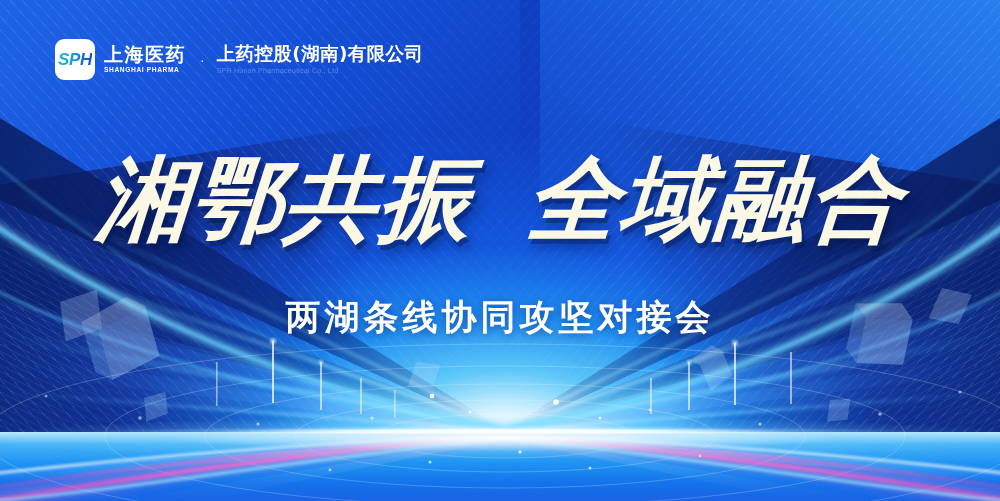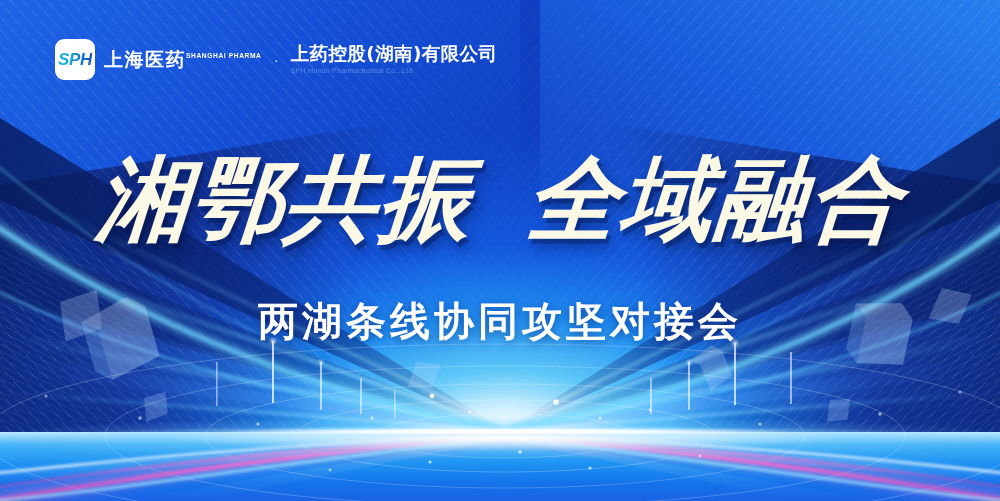--- a/index.html
+++ b/index.html
@@ -60,21 +60,21 @@
   
   .lyr{position:absolute;inset:0;width:1000px;height:501px;}
 
   
   .logo-row{position:absolute;left:55px;top:39px;display:flex;align-items:center;gap:9px;}
   .logo-mark{width:40px;height:41px;border-radius:9px;background:#ffffff;
     display:flex;align-items:center;justify-content:center;flex:0 0 auto;}
   .logo-sph{font-size:17px;font-weight:700;letter-spacing:-.3px;font-style:italic;
     background:linear-gradient(90deg,#12b6d8 0%,#19a8d8 35%,#1668d8 75%,#0f54cf 100%);
     -webkit-background-clip:text;background-clip:text;color:transparent;}
-  .logo-cn{display:flex;flex-direction:row;justify-content:flex-end;line-height:1;}
+  .logo-cn{display:flex;flex-direction:column;justify-content:flex-end;line-height:1;}
   .logo-cn-main{font-size:19px;font-weight:700;color:#ffffff;letter-spacing:1.5px;
     font-family:"DejaVu Sans","Liberation Sans",sans-serif;}
   .logo-cn-sub{font-size:6.5px;font-weight:700;color:#ffffff;letter-spacing:.6px;margin-top:3px;
     transform:scaleX(1.02);transform-origin:left;}
   .logo-dot{color:#ffffff;font-size:14px;margin:0 3px 0 5px;align-self:center;opacity:.95;}
   .logo-co{display:flex;flex-direction:column;justify-content:center;line-height:1;}
   .logo-co-main{font-size:18.5px;font-weight:700;color:#ffffff;letter-spacing:.4px;
     font-family:"DejaVu Sans","Liberation Sans",sans-serif;}
   .logo-co-sub{font-size:7px;color:rgba(190,215,255,.42);letter-spacing:.25px;margin-top:4px;}
 
@@ -87,21 +87,21 @@
     color:#fbf8e6;letter-spacing:2px;line-height:1.08;
     text-shadow:3px 5px 0 rgba(4,22,80,.40), 5px 8px 14px rgba(3,16,62,.45);
     display:inline-block;transform:skewX(-4deg);
   }
   .title-gap{display:inline-block;width:46px;}
 
   
   .subtitle{position:absolute;left:0;right:0;top:294px;text-align:center;pointer-events:none;}
   .subtitle-txt{
     font-family:"DejaVu Sans","Liberation Sans",sans-serif;
-    font-size:40px;font-weight:700;color:#ffffff;letter-spacing:4px;
+    font-size:35px;font-weight:700;color:#ffffff;letter-spacing:4px;
     text-shadow:0 2px 10px rgba(6,30,110,.55);
   }
 </style>
 </head>
 <body>
 
 <div class="stage">
 
   <div class="bg-base"></div>
   <div class="bg-topleft"></div>

